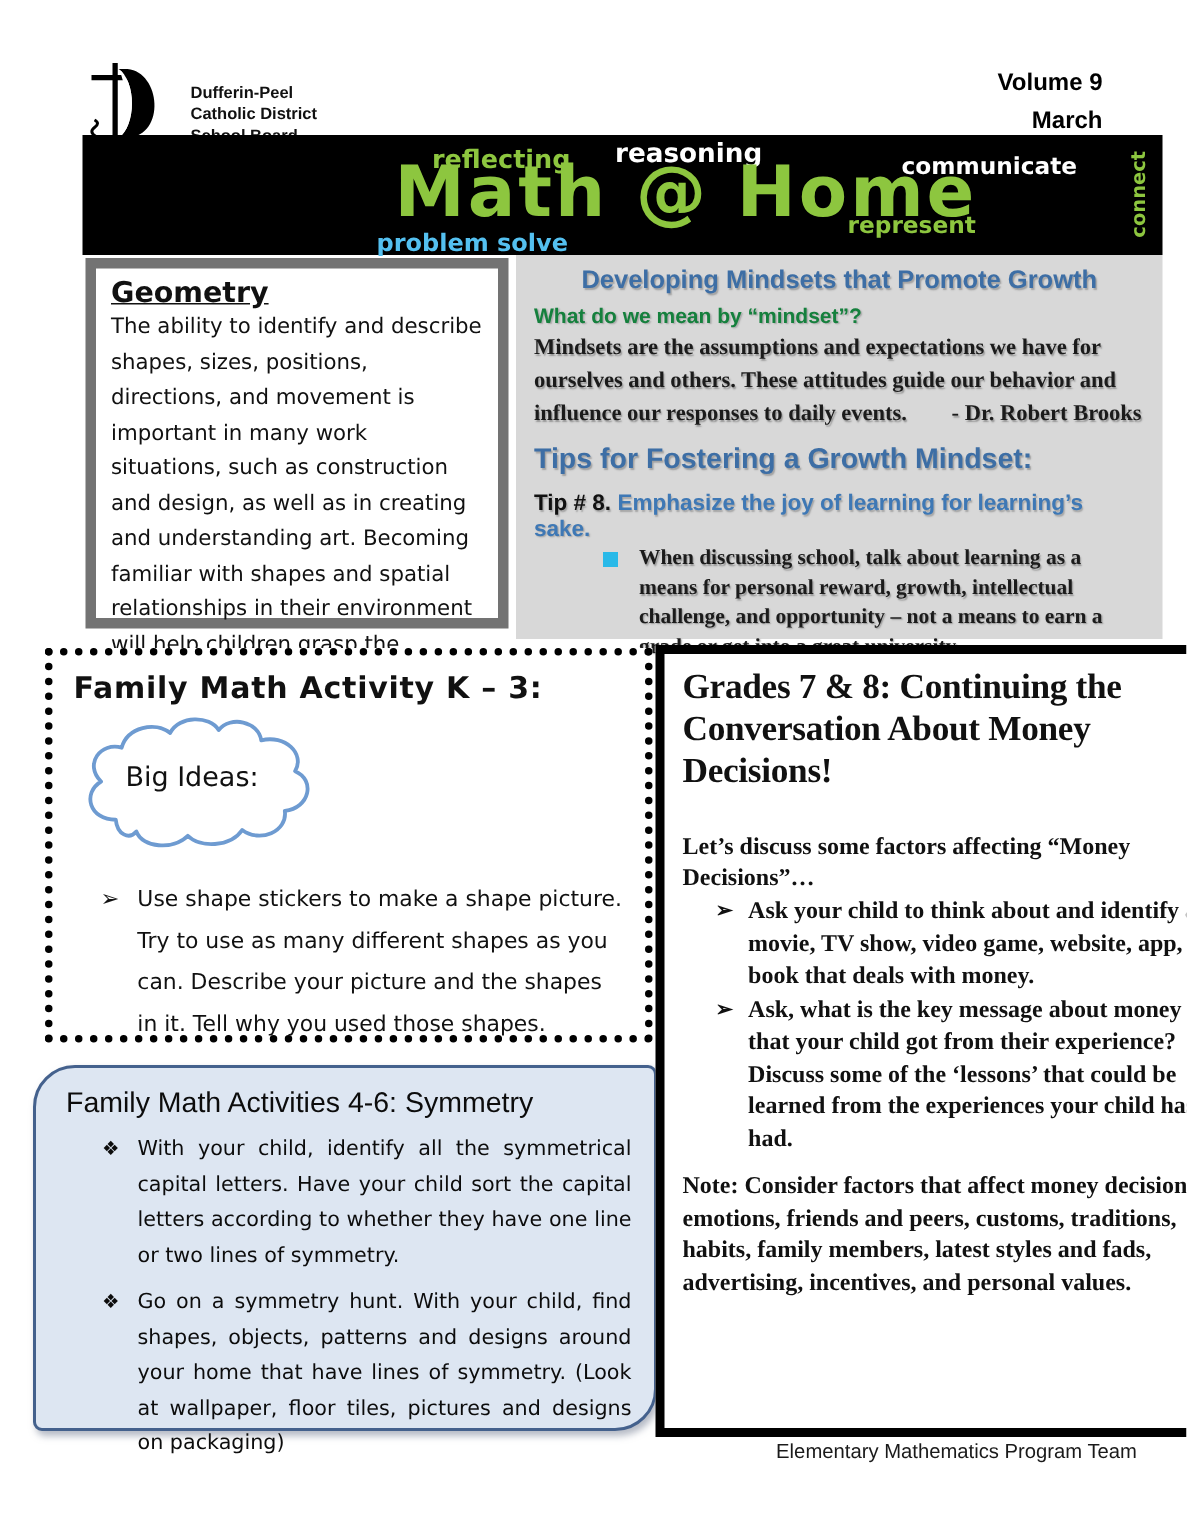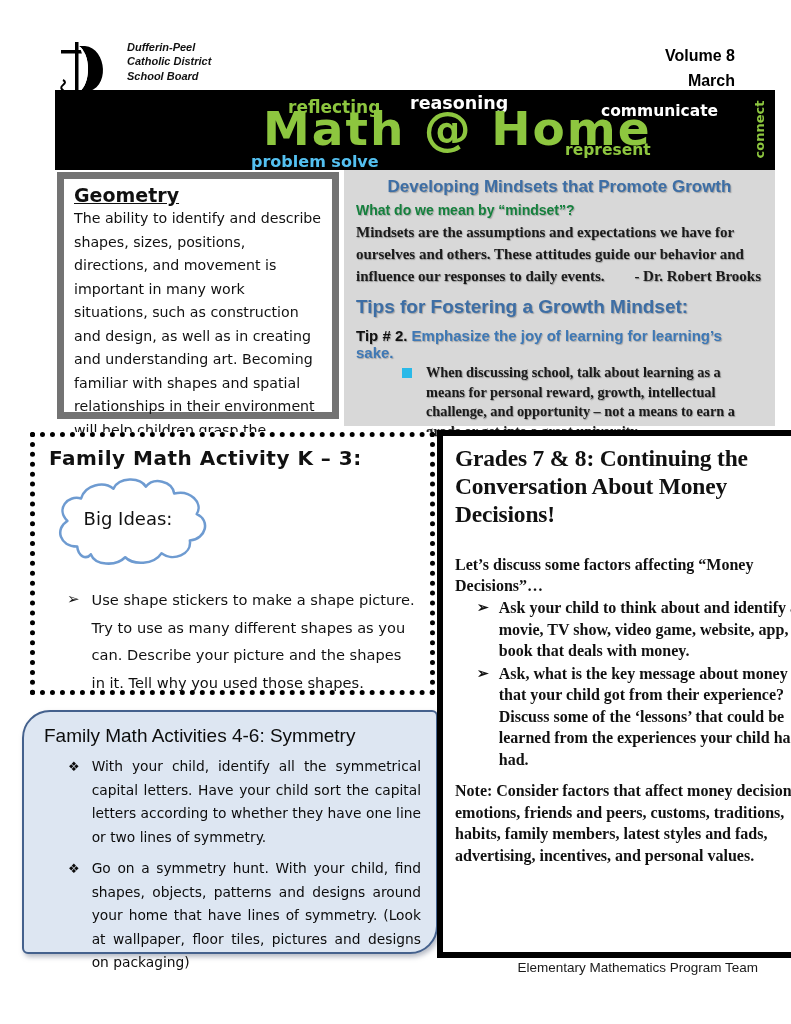--- a/index.html
+++ b/index.html
@@ -1,21 +1,21 @@
 <!DOCTYPE html>
 <html><head>
 <meta charset="utf-8">
 <style>
   * { margin:0; padding:0; box-sizing:border-box; }
   html,body { width:791px; height:1024px; background:#fff; font-family:"Liberation Sans",sans-serif; }
   .abs { position:absolute; }
   #page { position:relative; width:791px; height:1024px; background:#fff; overflow:hidden; }
 
   
-  .logo { left:55px; top:40px; display:flex; align-items:flex-start; gap:6px;font-style:italic; }
+  .logo { left:55px; top:40px; display:flex; align-items:flex-end; gap:6px; }
   .logo-text { font-weight:bold; font-size:11px; line-height:1.3; color:#111; }
   .vol-block { right:56px; top:44px; text-align:right; font-weight:bold; font-size:16px; line-height:1.55; color:#000; }
 
   
   .banner { left:55px; top:90px; width:720px; height:80px; background:#000; }
   .banner span { position:absolute; font-weight:bold; white-space:nowrap; font-family:"DejaVu Sans",sans-serif; }
   .w-green { color:#8DC63F; }
   .w-white { color:#fff; }
   .w-blue  { color:#54C0F0; }
   .b-reflecting { left:233px; top:7px; font-size:17px; }
@@ -100,21 +100,21 @@
       <rect x="2" y="53" width="60" height="4" fill="#000"></rect>
     </svg>
     <div class="logo-text">
       <div>Dufferin-Peel</div>
       <div>Catholic District</div>
       <div>School Board</div>
     </div>
   </div>
 
   <div class="abs vol-block">
-    <div>Volume 8</div>
+    <div>Volume 9</div>
     <div>March</div>
   </div>
 
   <div class="abs banner">
     <span class="b-reflecting w-green">reflecting</span>
     <span class="b-reasoning w-white">reasoning</span>
     <span class="b-communicate w-white">communicate</span>
     <span class="b-title w-green">Math @ Home</span>
     <span class="b-connect w-green">connect</span>
     <span class="b-represent w-green">represent</span>
@@ -128,21 +128,21 @@
 
   <div class="abs mindset-box">
     <div class="mindset-title">Developing Mindsets that Promote Growth</div>
     <div class="mindset-q">What do we mean by “mindset”?</div>
     <div class="mindset-body">
       <span>Mindsets are the assumptions and expectations we have for ourselves and others.  These attitudes guide our behavior and influence our responses to daily events.</span>
       <span class="mindset-attrib">- Dr. Robert Brooks</span>
     </div>
     <div class="mindset-tips">Tips for Fostering a Growth Mindset:</div>
     <div class="tip-line">
-      <span class="tip-label">Tip # 2.</span>
+      <span class="tip-label">Tip # 8.</span>
       <span class="tip-text">Emphasize the joy of learning for learning’s sake.</span>
     </div>
     <div class="mindset-bullet">
       <span class="cyan-square"></span>
       <span class="mindset-bullet-text">When discussing school, talk about learning as a means for personal reward, growth, intellectual challenge, and opportunity – not a means to earn a grade or get into a great university.</span>
     </div>
   </div>
 
   <div class="abs k3-box">
     <div class="k3-title">Family Math Activity K – 3:</div>

